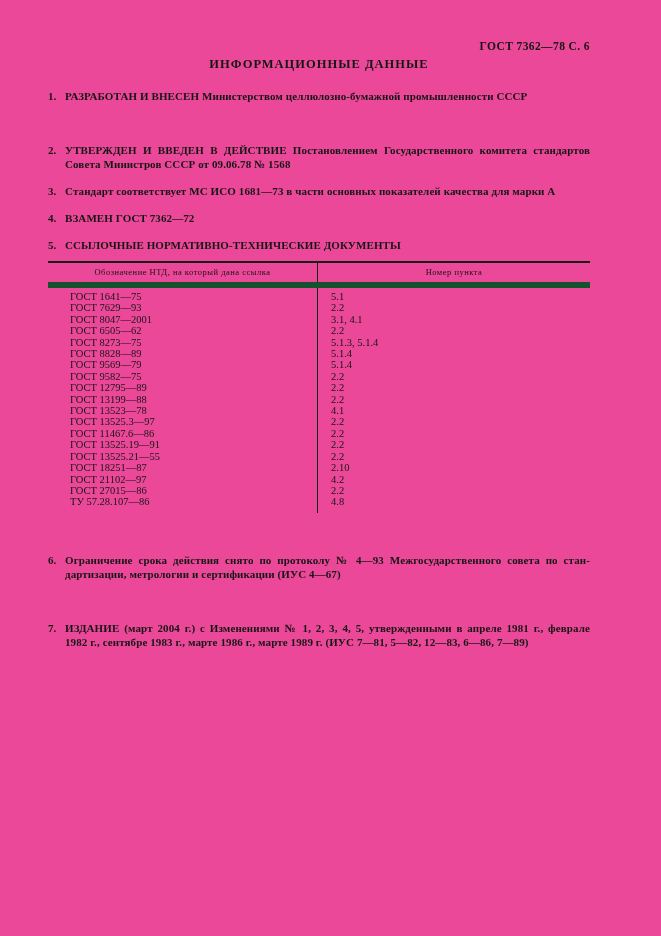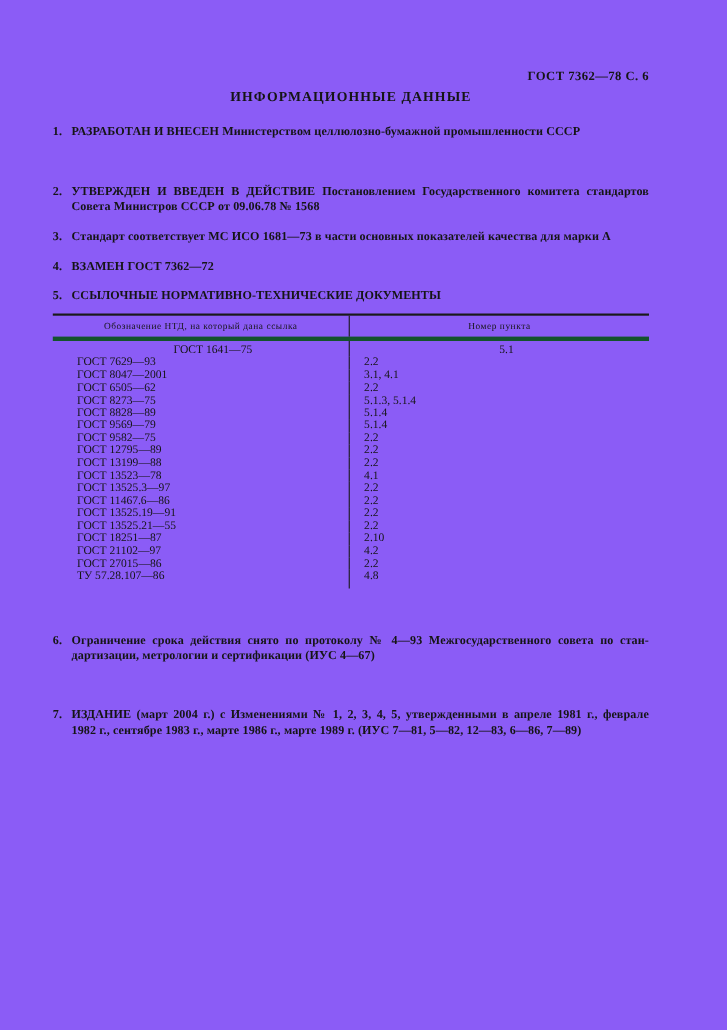--- a/index.html
+++ b/index.html
@@ -6,22 +6,22 @@
   html, body { background: #ffffff; }
   body {
     width: 661px; height: 936px;
     font-family: "Liberation Serif", "DejaVu Serif", serif;
     color: #151515;
     overflow: hidden;
   }
   .page {
     position: relative;
     width: 661px; height: 936px;
-    background: #8b5cf6;
-    padding: 64px 71px 0 48px;
+    background: #ec4899;
+    padding: 40px 71px 0 48px;
   }
   .doc-header {
     text-align: right;
     font-weight: bold;
     font-size: 11.5px;
     letter-spacing: 0.4px;
     line-height: 13px;
   }
   .doc-title {
     margin-top: 4px;
@@ -43,33 +43,33 @@
   .li .line { display: block; }
   .li .line.fill { text-align: justify; text-align-last: justify; margin-top: 40px; }
   .mt-first { margin-top: 18px; }
   .mt-item { margin-top: 13px; }
   .mt-item6 { margin-top: 20px; }
   
   .ntd-table { margin-top: 9px; width: 542px; }
   .thead {
     display: flex;
     border-top: 2.5px solid #1a1a1a;
-    border-bottom: 4px solid #14532d;
+    border-bottom: 6px solid #14532d;
   }
   .th {
     font-size: 8.5px;
     letter-spacing: 0.5px;
     text-align: center;
     padding: 4px 0 5px 0;
     line-height: 10px;
   }
   .c1 { width: 270px; border-right: 1.2px solid #1a1a1a; }
   .c2 { flex: 1; }
   .tr { display: flex; font-size: 10.5px; line-height: 11.4px; }
-  .tbody .tr:first-child .td { padding-top: 3px; text-align: center; }
+  .tbody .tr:first-child .td { padding-top: 3px; }
   .td.c1 { padding-left: 22px; }
   .td.c2 { padding-left: 13px; }
   .tr.stub { height: 5px; }
 </style>
 </head>
 <body>
 
 <div class="page">
 
   <div class="doc-header">ГОСТ 7362—78 С. 6</div>

